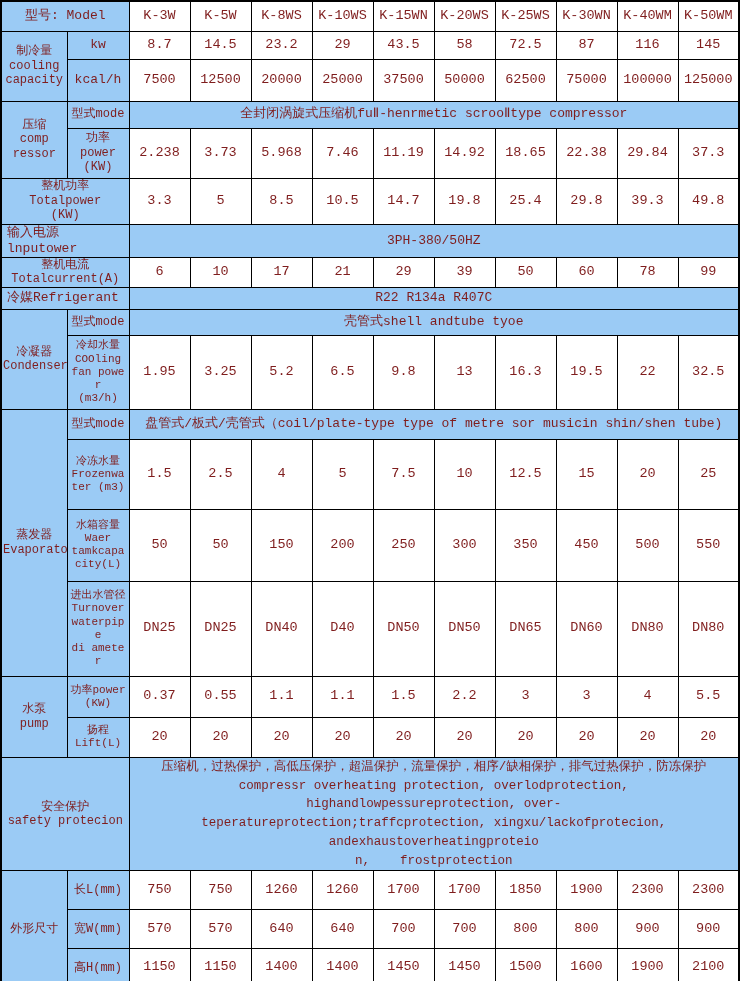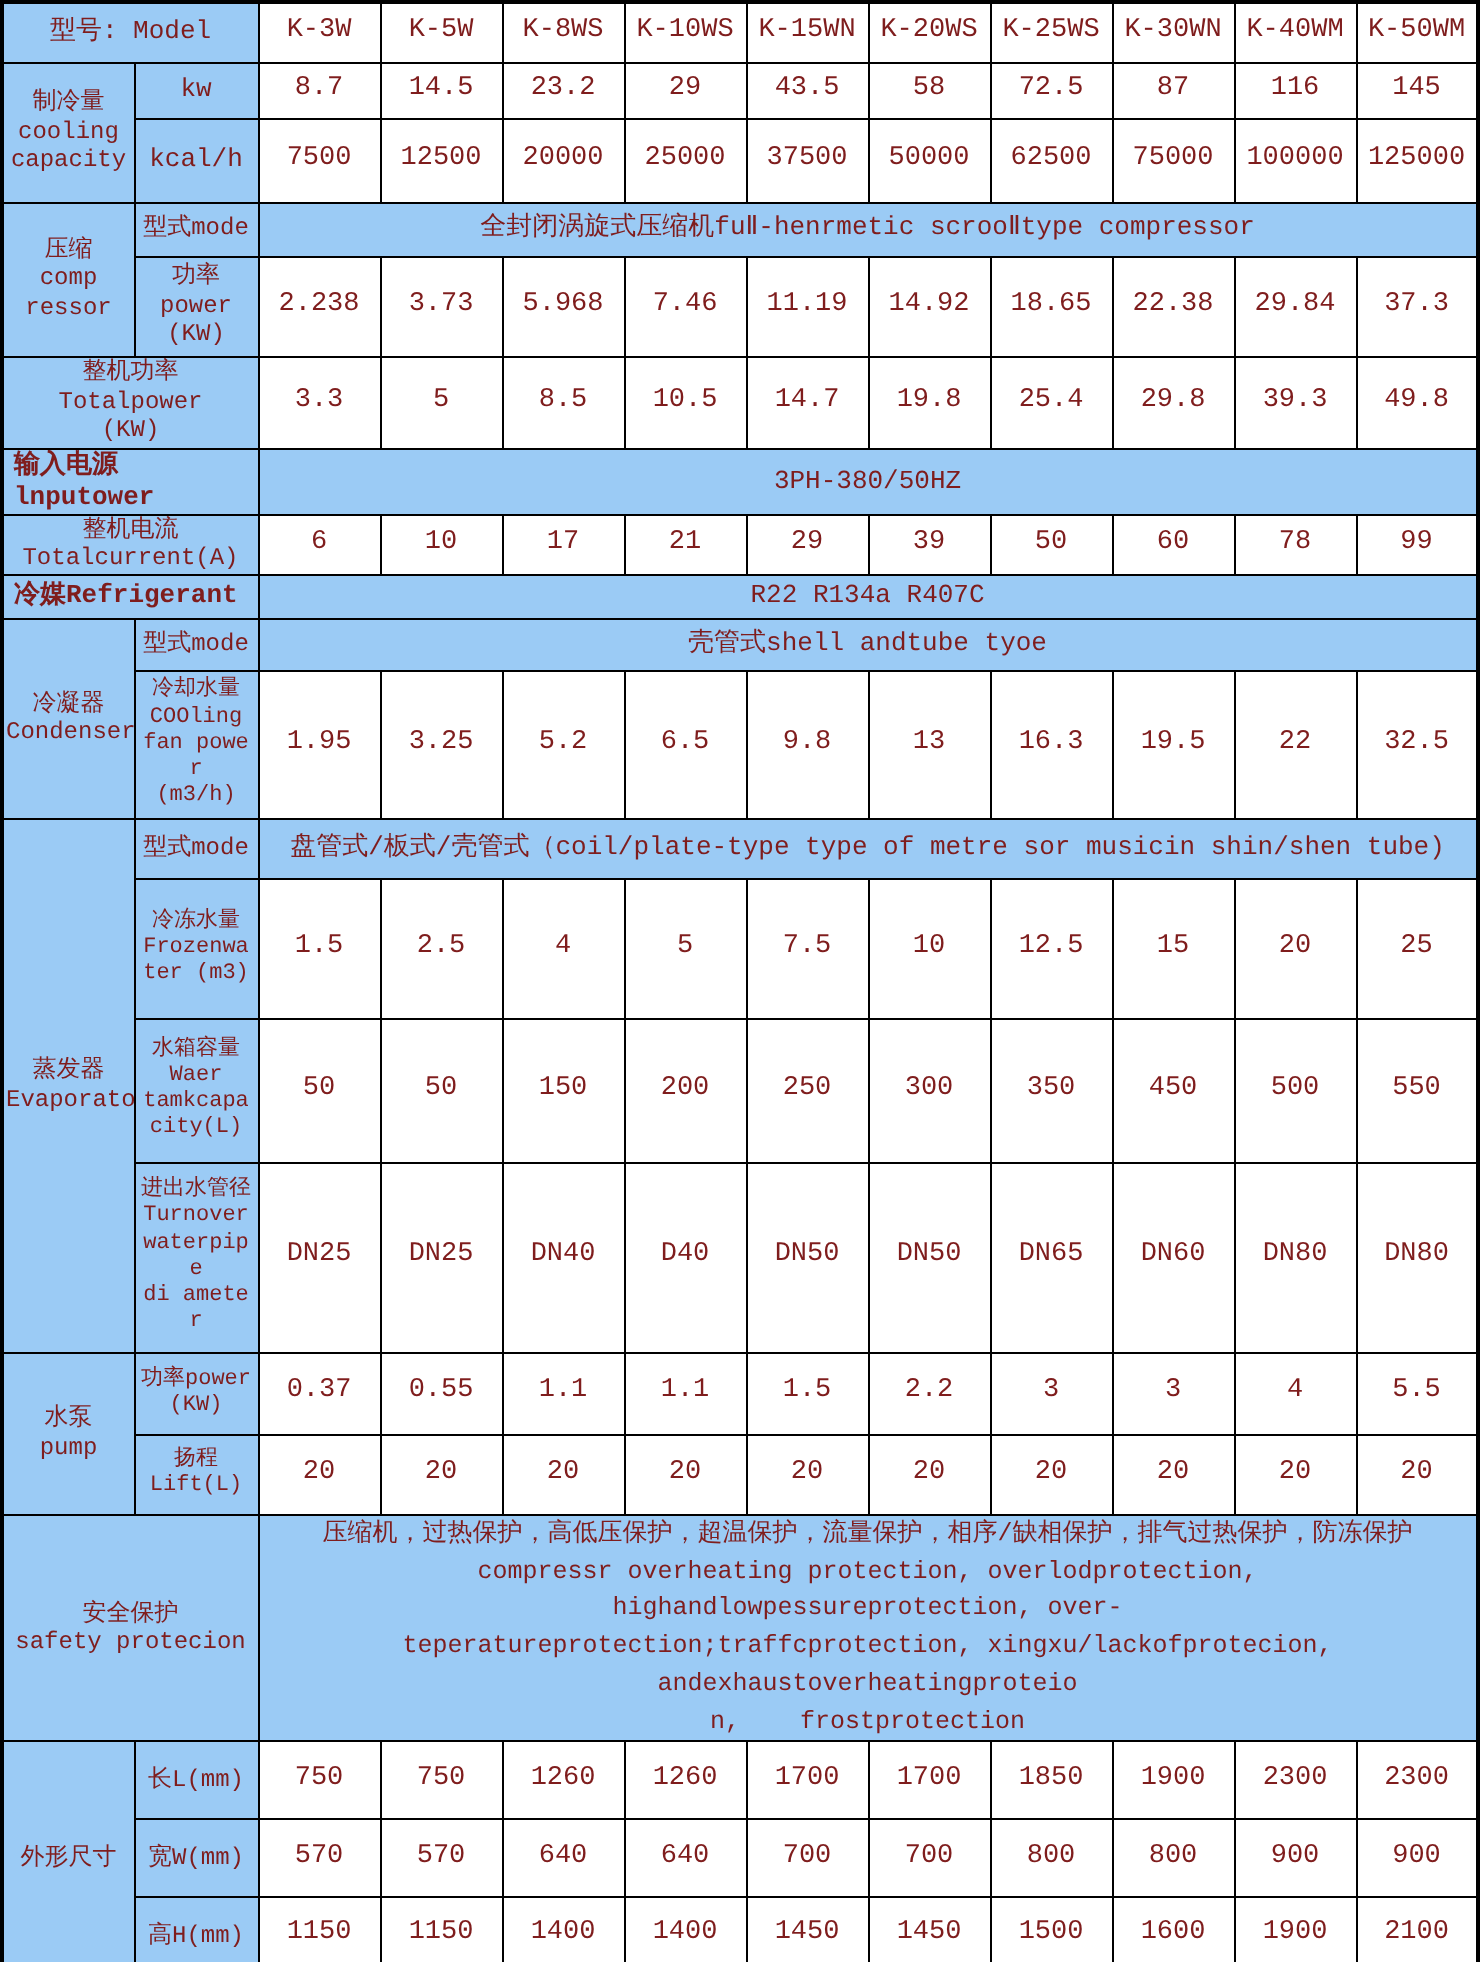--- a/index.html
+++ b/index.html
@@ -5,21 +5,21 @@
   html,body{margin:0;padding:0;background:#fff;}
   .page{width:740px;height:981px;background:#fff;overflow:hidden;
         font-family:"Liberation Mono","DejaVu Sans Mono",monospace;color:#7f1d1d;}
   table.spec{border-collapse:collapse;table-layout:fixed;width:740px;border:2px solid #000;}
   td{border:1px solid #000;text-align:center;vertical-align:middle;
      padding:0 1px;font-size:13px;line-height:1.25;overflow:hidden;}
   .blue{background:#9bcbf5;}
   .val{background:#ffffff;font-size:13.5px;}
   .pre{white-space:pre-line;margin-top:36px;}
   .prewrap{white-space:pre-wrap;}
-  .left{text-align:left;padding-left:5px;font-weight:bold;}
+  .left{text-align:left;padding-left:5px;}
   .f11{font-size:11px;line-height:1.2;word-break:break-all;}
   .f12{font-size:12px;line-height:1.2;}
   .mode{font-size:13px;}
   .safety{font-size:12.5px;line-height:1.5;}
 </style>
 </head>
 <body>
 
 <div class="page">
   <table class="spec">

